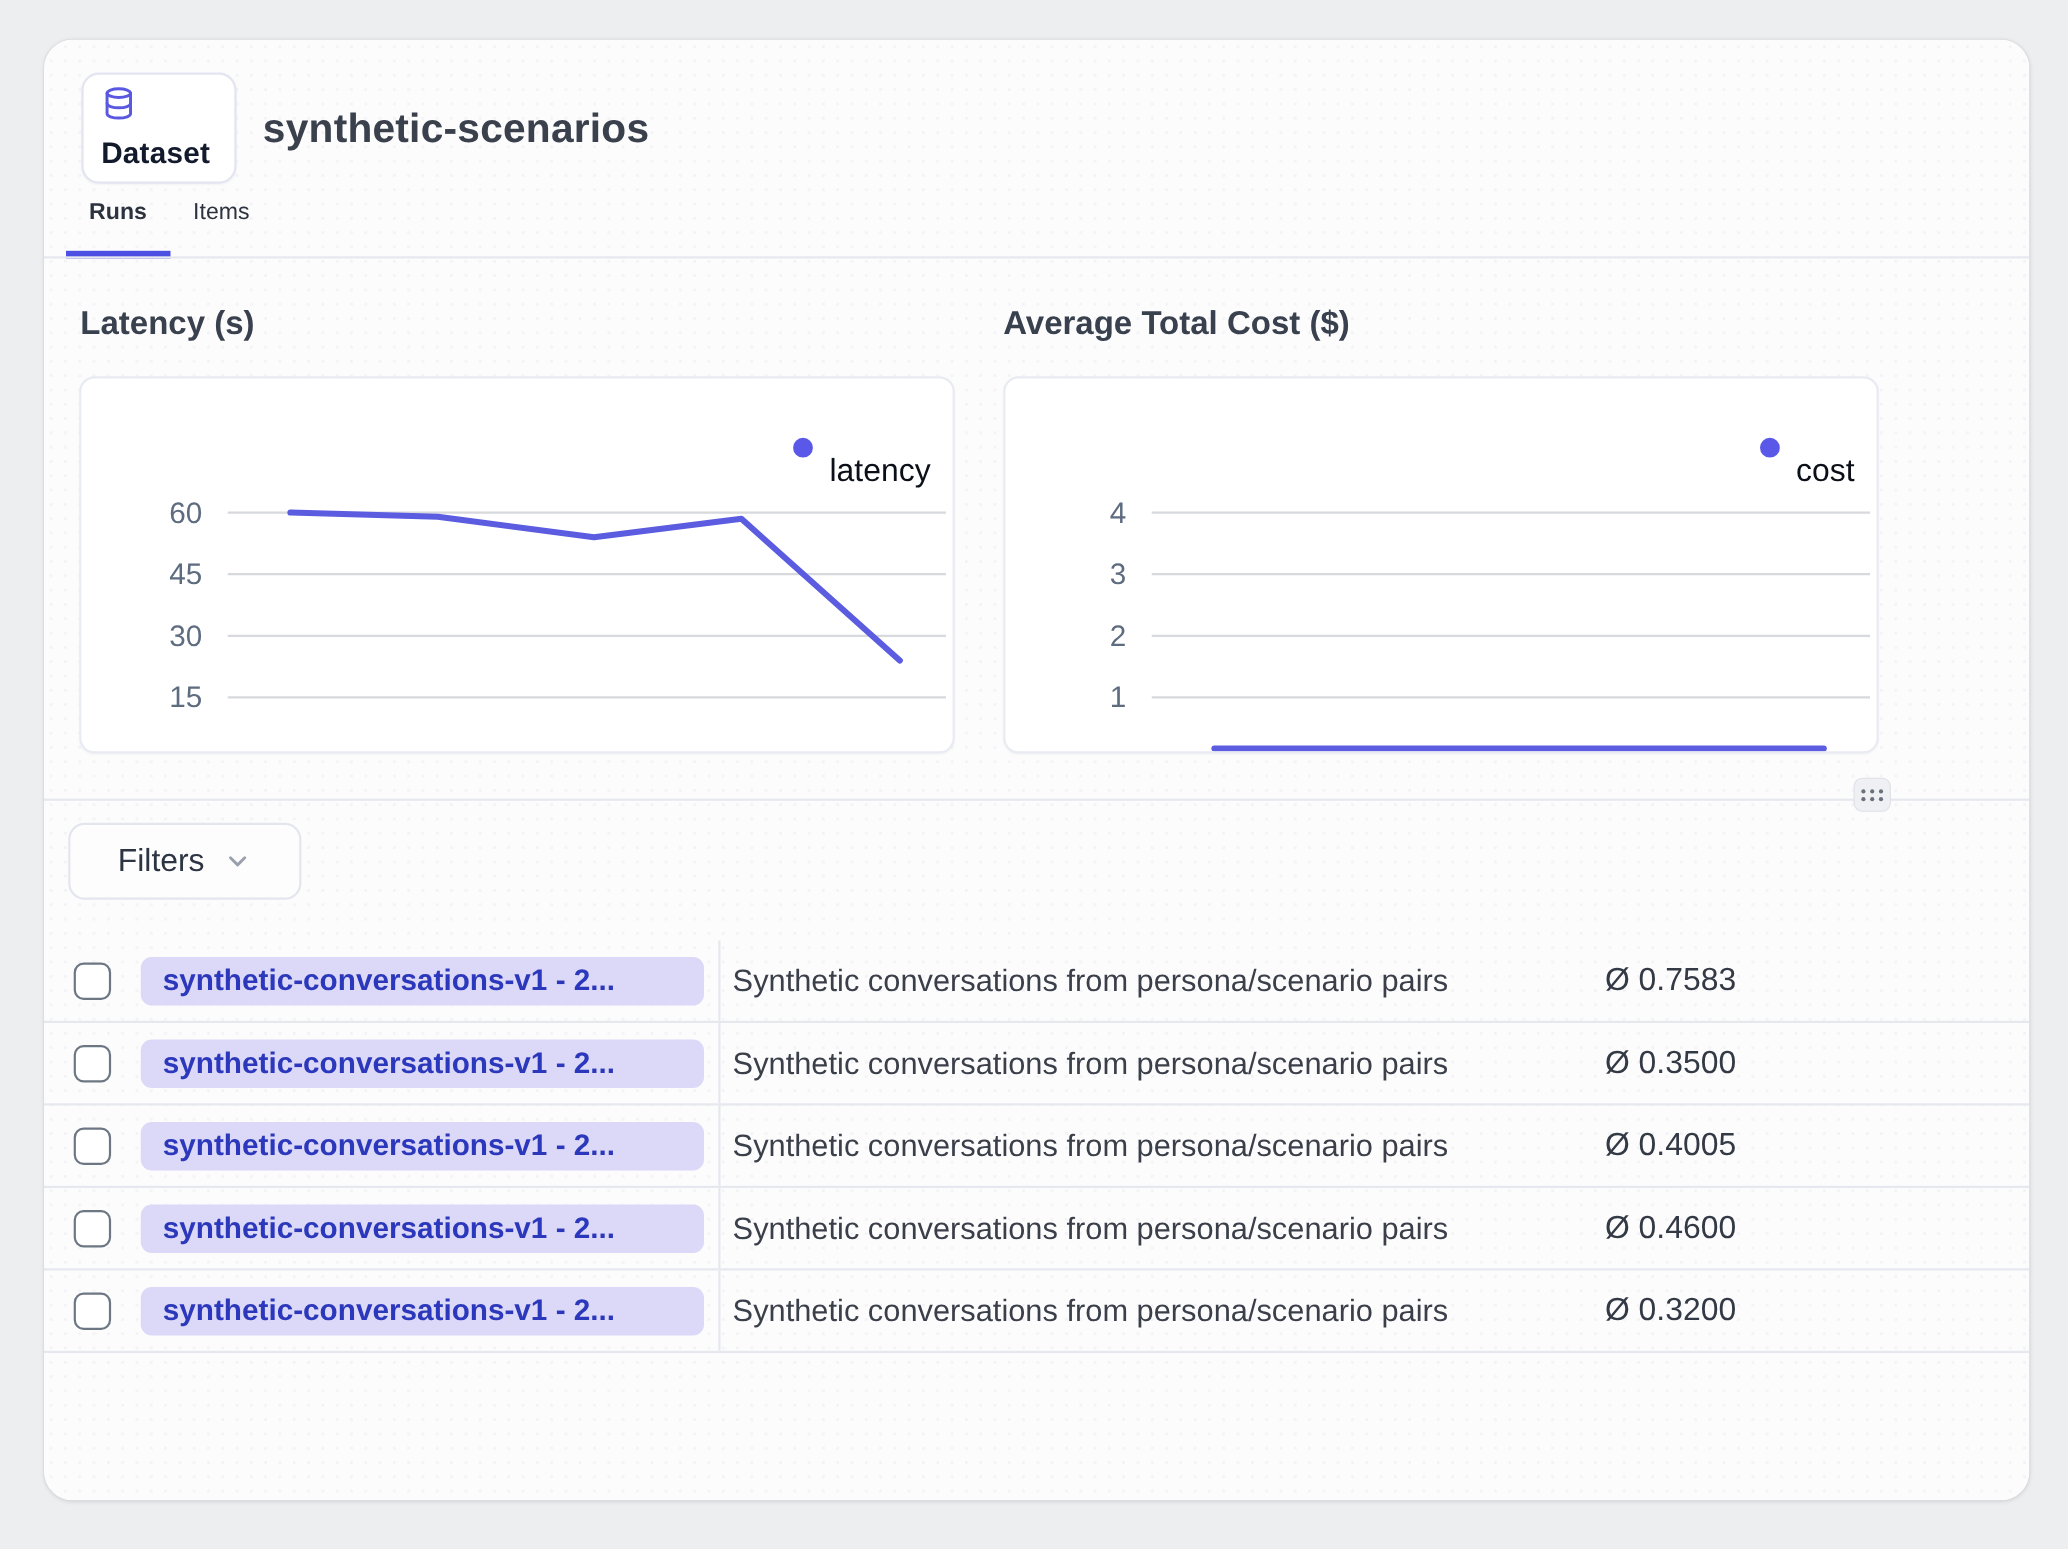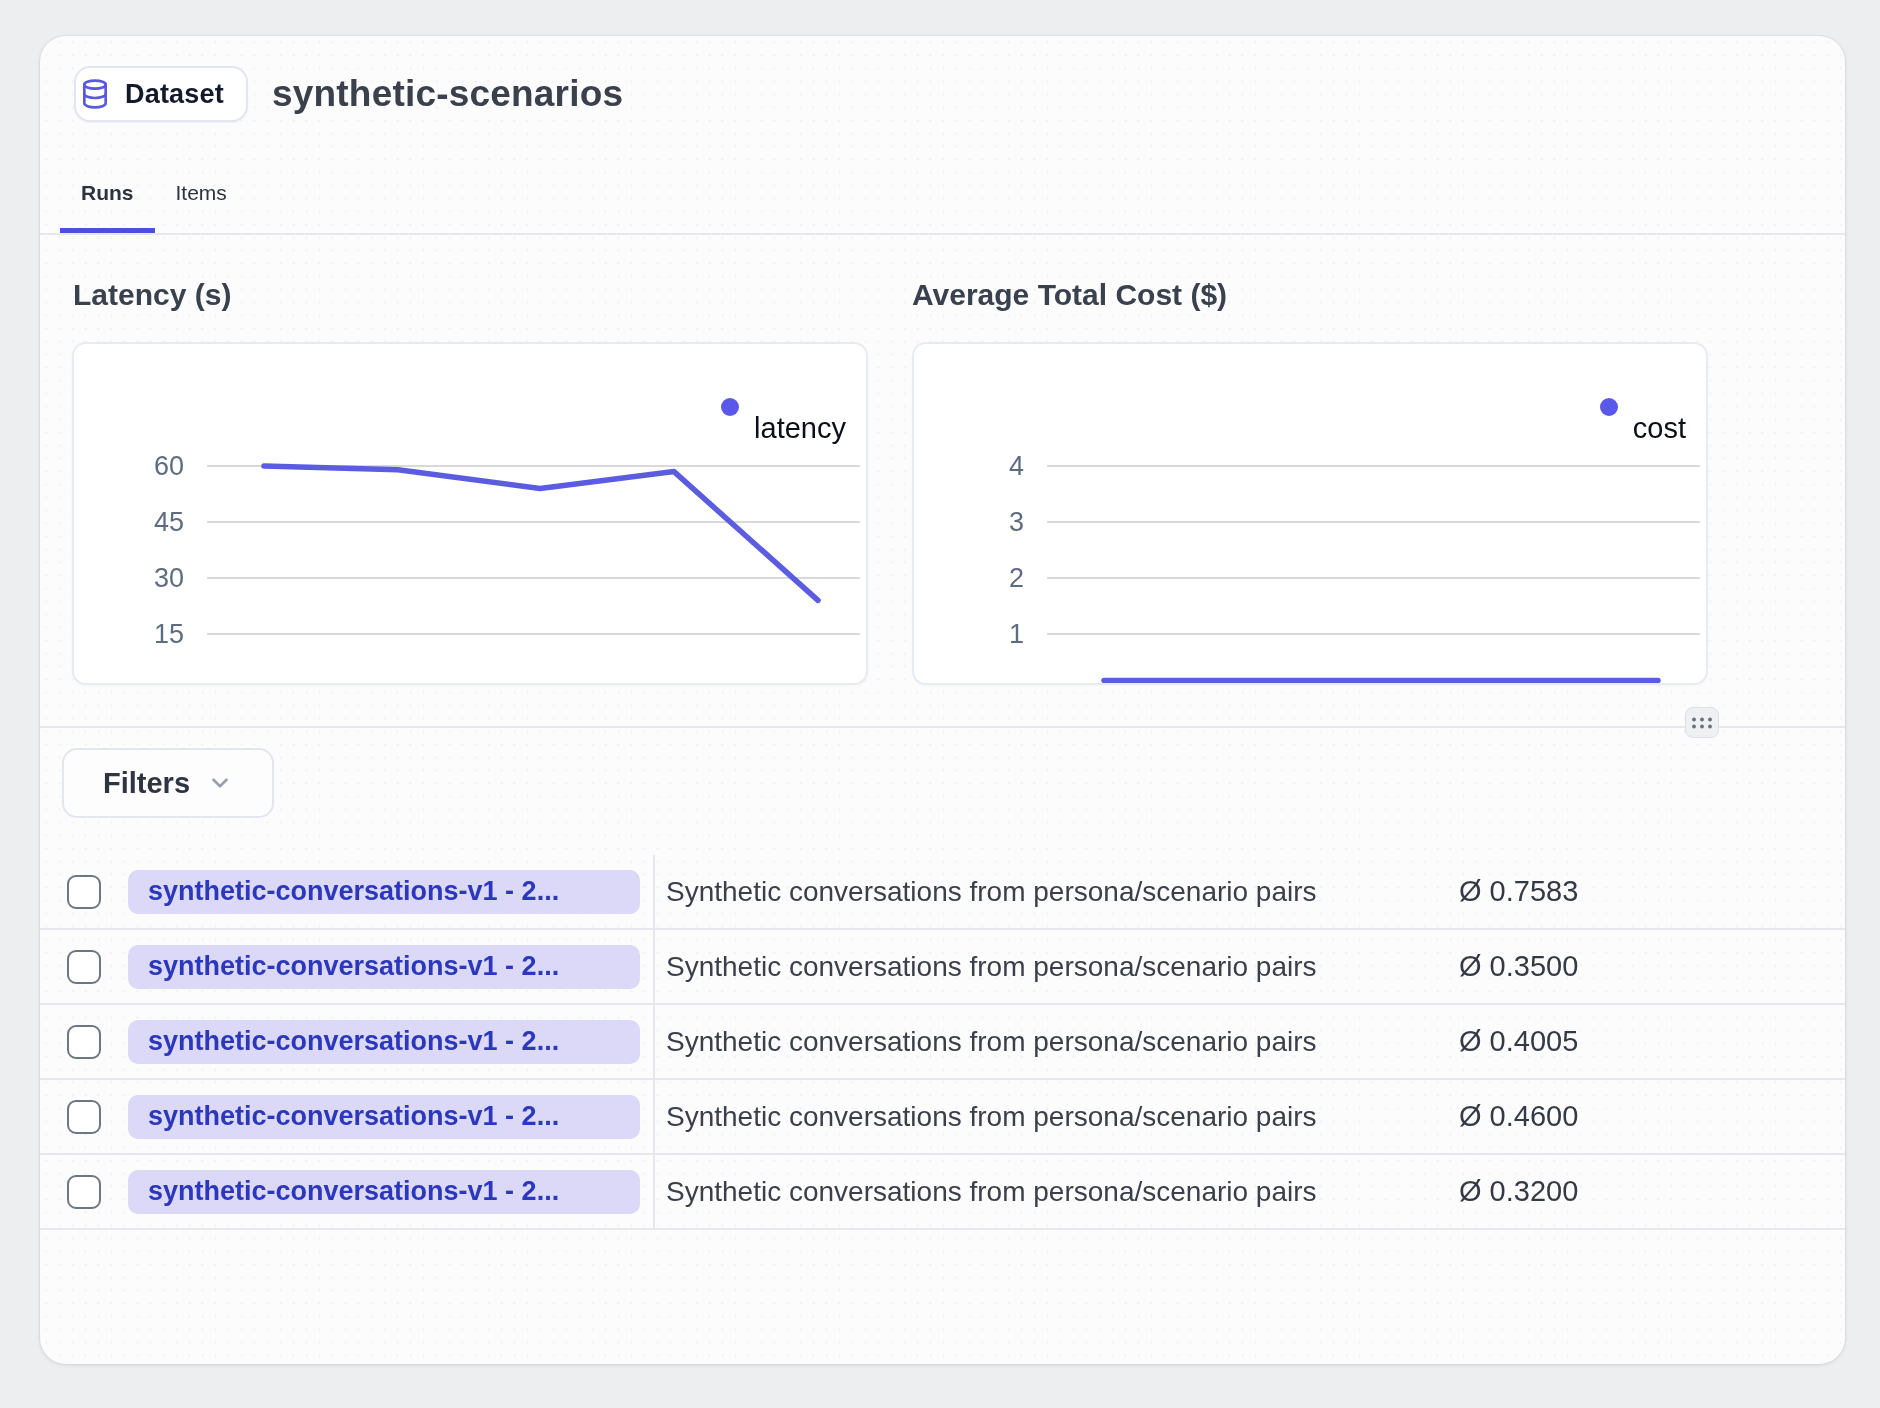--- a/index.html
+++ b/index.html
@@ -14,24 +14,25 @@
     background:#fcfcfd;
     background-image:radial-gradient(rgba(90,90,140,.05) 1.3px, transparent 1.3px);
     background-size:13px 13px;
     border-radius:26px;
     box-shadow:0 1px 4px rgba(20,24,40,.10), 0 0 0 1px rgba(20,24,40,.03);
     overflow:hidden;
   }
   
   .hdr{position:absolute;left:34px;top:30px;display:flex;align-items:center;gap:24px;}
   .badge{
-    display:inline-flex;align-items:flex-end;gap:14px;
+    display:inline-flex;align-items:flex-start;gap:14px;
     background:#ffffff;border:2px solid #e3e5f0;border-radius:16px;
-    padding:10px 22px 10px 3px;
+    padding:10px 22px 10px 16px;
     box-shadow:0 1px 2px rgba(20,24,40,.04);
+    flex-direction:column;
   }
   .badge .blabel{font-size:27px;font-weight:700;color:#121a2b;letter-spacing:.2px;}
   .title{font-size:37px;font-weight:700;color:#3a414d;letter-spacing:.2px;}
   
   .tabs{position:absolute;left:20px;top:140px;display:flex;}
   .tab{position:relative;padding:0 21px 25px 21px;font-size:21px;line-height:34px;color:#2c333f;font-weight:500;cursor:pointer;}
   .tab.active{font-weight:600;}
   .tab.active::after{content:"";position:absolute;left:0;right:0;bottom:0;height:7px;background:#4d4fe3;}
   .divider{position:absolute;left:0;width:1805px;height:0;border-top:2px solid #e6e8ee;}
   .divider.d1{top:197px;}
@@ -56,21 +57,21 @@
   .handle{
     position:absolute;left:1645px;top:671px;width:34px;height:31px;
     background:#eef0f3;border:1.5px solid #dee0e6;border-radius:8px;
     display:flex;align-items:center;justify-content:center;box-sizing:border-box;cursor:grab;
   }
   
   .filters-btn{
     position:absolute;left:22px;top:712px;height:70px;min-width:212px;
     display:inline-flex;align-items:center;justify-content:center;gap:17px;
     background:#fdfdfe;border:2px solid #e4e6ee;border-radius:15px;
-    font-size:29px;color:#2e3542;font-weight:700;cursor:pointer;box-sizing:border-box;
+    font-size:29px;color:#2e3542;font-weight:400;cursor:pointer;box-sizing:border-box;
   }
   
   .table{position:absolute;left:0;top:819px;width:1805px;}
   .thead,.trow{
     display:grid;grid-template-columns:88px 527px 803px 387px;align-items:center;
   }
   .thead{height:87px;border-top:2px solid #e6e8ee;border-bottom:2px solid #e6e8ee;box-sizing:border-box;}
   .trow{height:75px;border-bottom:2px solid #e6e8ee;box-sizing:border-box;background:transparent;}
   .cell{height:100%;display:flex;align-items:center;box-sizing:border-box;}
   .c1{justify-content:center;}

